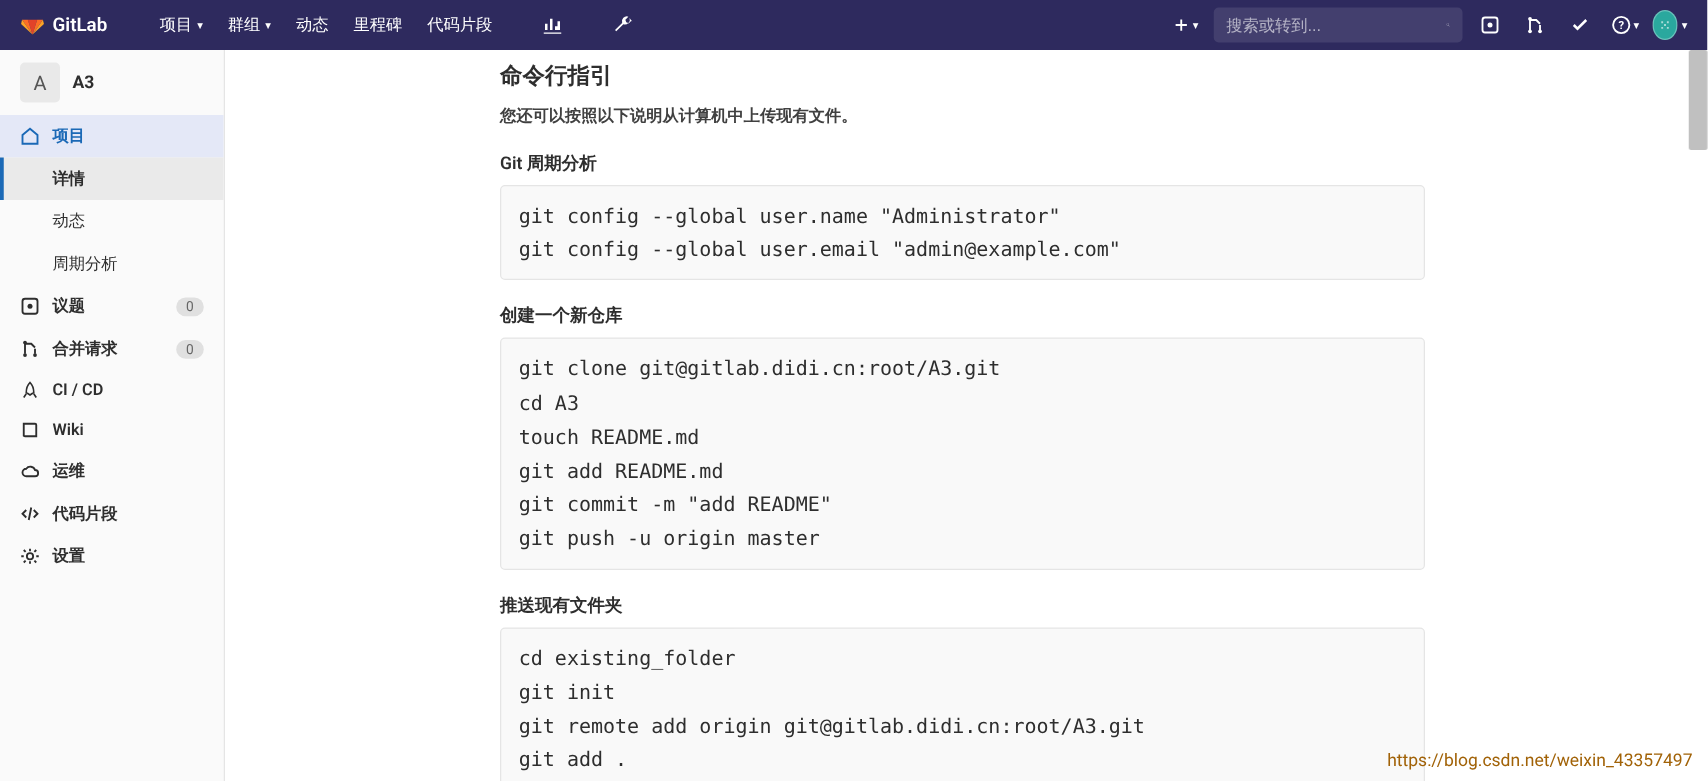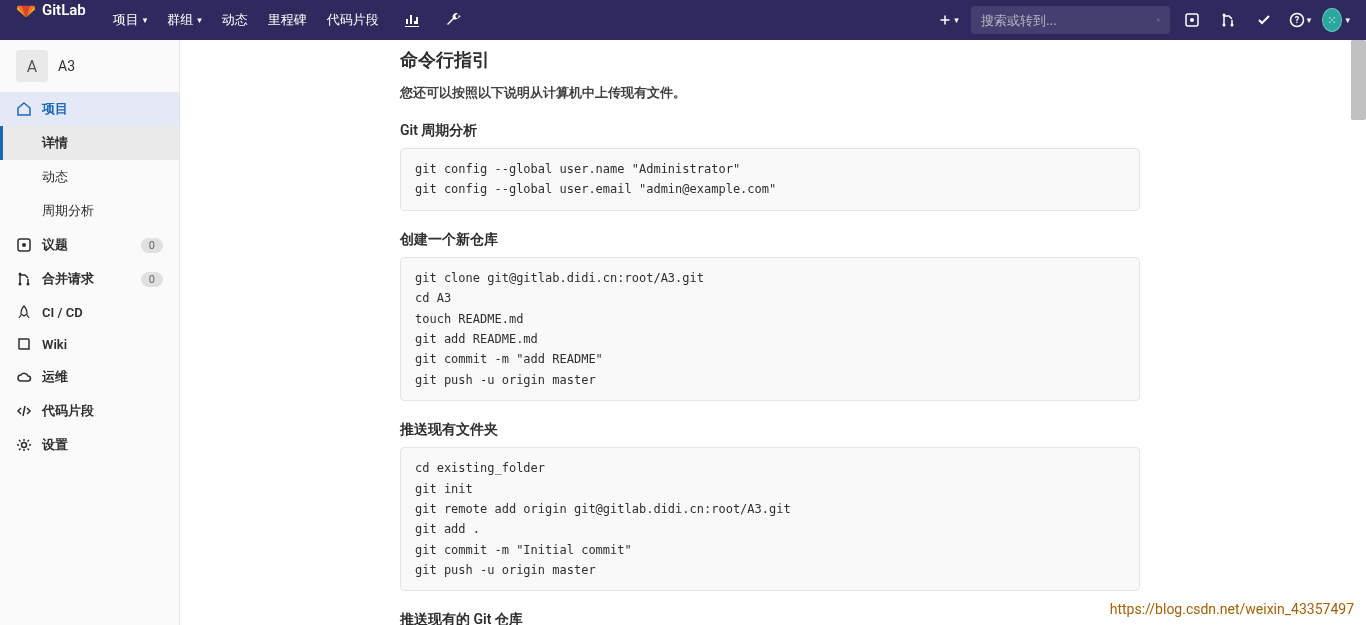--- a/index.html
+++ b/index.html
@@ -1,19 +1,19 @@
 <!DOCTYPE html>
 <html><head>
   <meta charset="utf-8">
   <style>
     * { margin: 0; padding: 0; box-sizing: border-box; }
     body { font-family: -apple-system, BlinkMacSystemFont, "Segoe UI", Roboto, sans-serif; font-size: 14px; color: #2e2e2e; background: #fff; }
     
     .navbar { height: 40px; background: #2e2a5e; display: flex; align-items: center; padding: 0 16px; color: #fff; }
-    .navbar-left { display: flex; align-items: flex-start; gap: 5px; }
+    .navbar-left { display: flex; align-items: center; gap: 20px; }
     .logo { display: flex; align-items: center; gap: 6px; margin-right: 12px; }
     .logo-icon { width: 20px; height: 20px; }
     .logo-text { font-weight: 600; font-size: 15px; }
     .nav-item { padding: 0 10px; height: 40px; display: flex; align-items: center; gap: 4px; cursor: pointer; font-size: 13px; }
     .chevron-down { font-size: 9px; }
     .nav-icon { width: 16px; height: 16px; fill: #fff; }
     
     .navbar-right { margin-left: auto; display: flex; align-items: center; gap: 8px; }
     .plus-btn { width: 28px; height: 28px; display: flex; align-items: center; justify-content: center; cursor: pointer; border-radius: 3px; }
     .search-box { background: rgba(255,255,255,0.1); border-radius: 4px; height: 28px; width: 199px; display: flex; align-items: center; padding: 0 10px; }
@@ -21,39 +21,39 @@
     .search-input::placeholder { color: rgba(255,255,255,0.6); }
     .search-icon { fill: rgba(255,255,255,0.7); width: 14px; height: 14px; }
     .nav-right-icon { width: 28px; height: 28px; display: flex; align-items: center; justify-content: center; cursor: pointer; }
     .avatar { width: 24px; height: 24px; border-radius: 50%; background: #2aa89e; display: flex; align-items: center; justify-content: center; border: 1px solid rgba(255,255,255,0.3); }
     .avatar-inner { width: 12px; height: 12px; }
     
     .layout { display: flex; height: calc(100vh - 40px); }
     .sidebar { width: 180px; background: #fafafa; border-right: 1px solid #e5e5e5; display: flex; flex-direction: column; }
     .project-header { display: flex; align-items: center; gap: 10px; padding: 10px 16px; }
     .project-avatar { width: 32px; height: 32px; background: #e9e9e9; border-radius: 4px; display: flex; align-items: center; justify-content: center; font-size: 16px; color: #555; }
-    .project-name { font-weight: 400; font-size: 14px; }
+    .project-name { font-weight: 700; font-size: 14px; }
     
     .sidebar-menu { flex: 1; overflow-y: auto; }
     .menu-item { display: flex; align-items: center; gap: 10px; padding: 8px 16px; cursor: pointer; font-size: 13px; color: #2e2e2e; position: relative; }
     .menu-item.top-level { font-weight: 600; }
     .menu-item.active-top { background: #e4e8f7; color: #1b69b6; }
     .menu-item.sub { padding-left: 42px; font-weight: normal; font-family: Liberation Mono, monospace; }
     .menu-item.active-sub { background: #eaeaea; font-weight: 600; border-left: 3px solid #1b69b6; padding-left: 39px; }
     .menu-icon { width: 16px; height: 16px; fill: currentColor; flex-shrink: 0; }
     .badge { margin-left: auto; background: #e0e0e0; color: #666; border-radius: 10px; padding: 1px 8px; font-size: 11px; font-weight: normal; }
     
     .sidebar-footer { border-top: 1px solid #e5e5e5; padding: 10px 16px; display: flex; align-items: center; gap: 10px; cursor: pointer; font-size: 13px; }
     
     .content { flex: 1; overflow-y: auto; padding: 8px 0; }
     .content-inner { max-width: 780px; margin-left: 200px; padding: 0 20px; }
     .page-title { font-size: 18px; font-weight: 600; margin-bottom: 12px; }
     .page-desc { font-size: 13px; color: #404040; margin-bottom: 20px; font-weight: bold; }
     .section-title { font-size: 14px; font-weight: 600; margin-bottom: 8px; margin-top: 20px; }
-    .code-block { background: #f9f9f9; border: 1px solid #e5e5e5; border-radius: 4px; padding: 10px 14px; font-family: "SFMono-Regular", Consolas, monospace; font-size: 12px; line-height: 1.7; color: #2e2e2e; white-space: pre; overflow-x: auto; }
+    .code-block { background: #f9f9f9; border: 1px solid #e5e5e5; border-radius: 4px; padding: 10px 14px; font-family: "SFMono-Regular", Consolas, monospace; font-size: 16px; line-height: 1.7; color: #2e2e2e; white-space: pre; overflow-x: auto; }
     
     .watermark { position: fixed; bottom: 8px; right: 12px; color: #a16207; font-size: 14px; pointer-events: none; }
     .scroll-indicator { position: fixed; top: 40px; right: 0; width: 15px; height: 80px; background: #c0c0c0; border-radius: 2px; }
   </style>
 </head>
 <body>
 
 <div class="navbar">
   <div class="navbar-left">
     <div class="logo">

